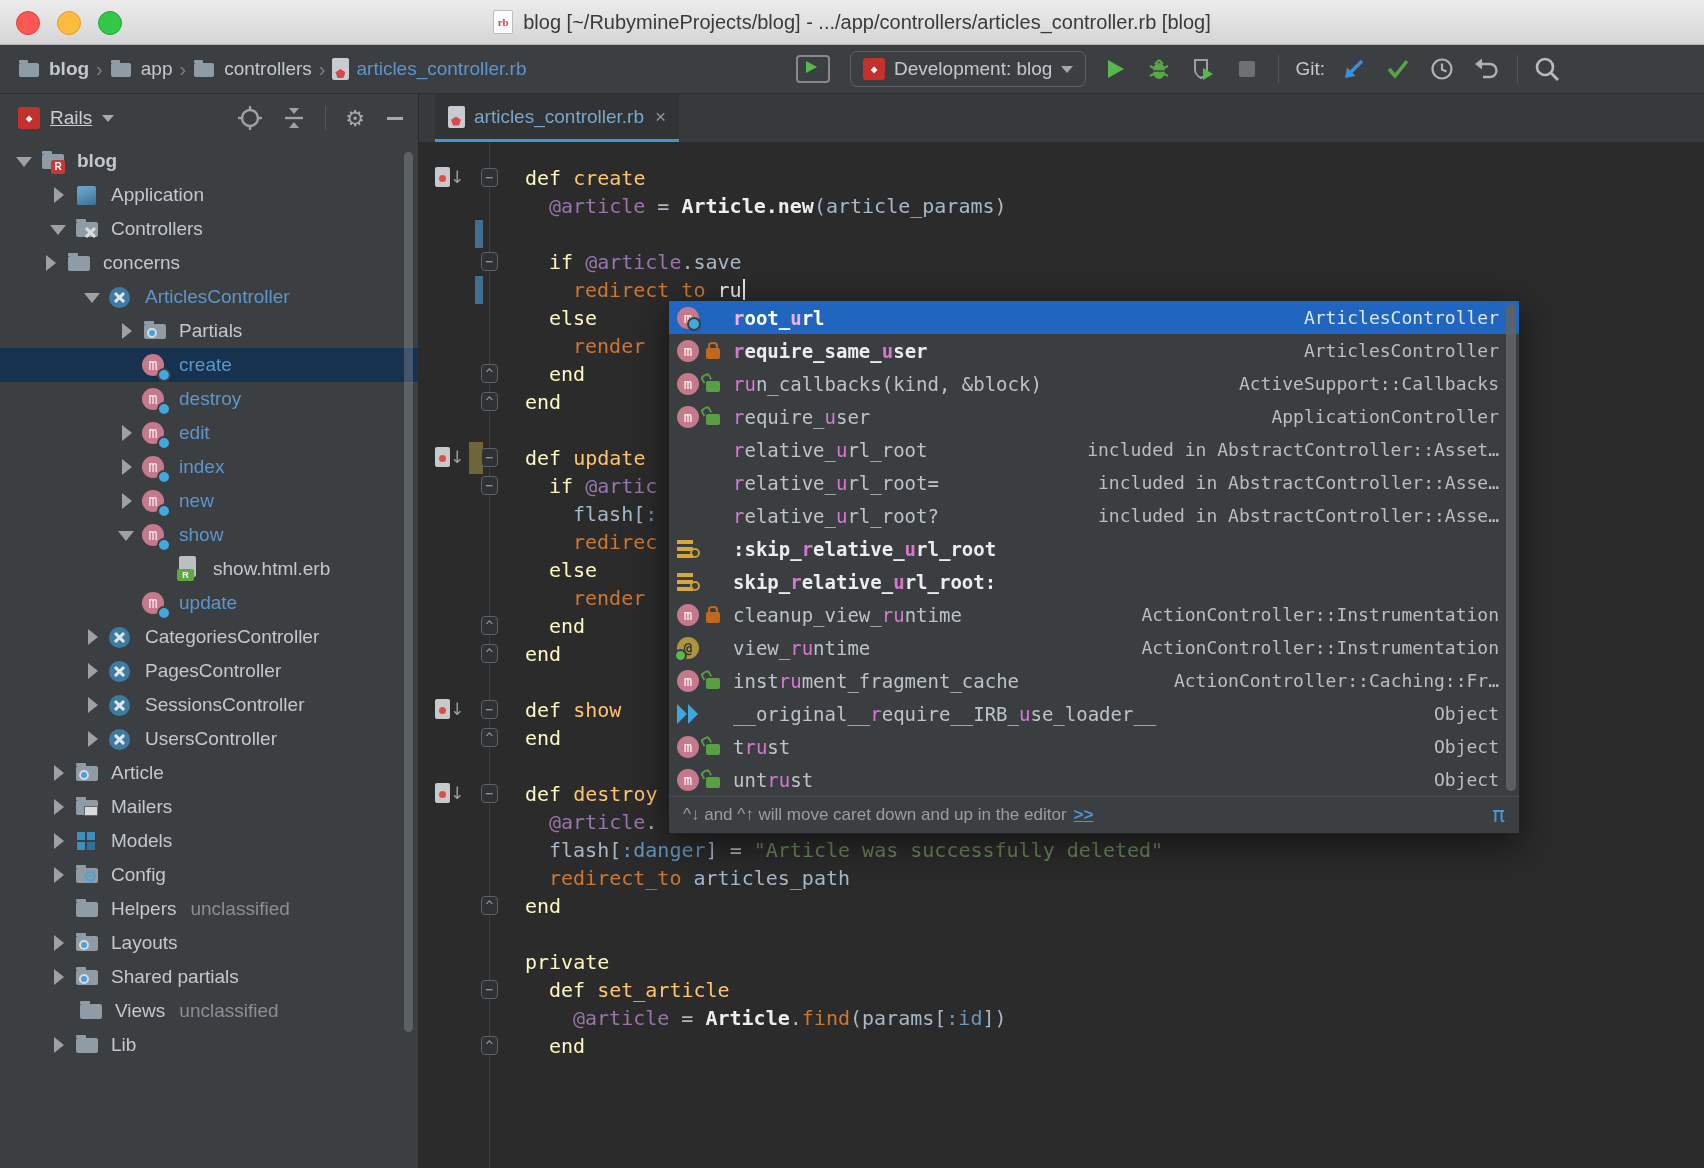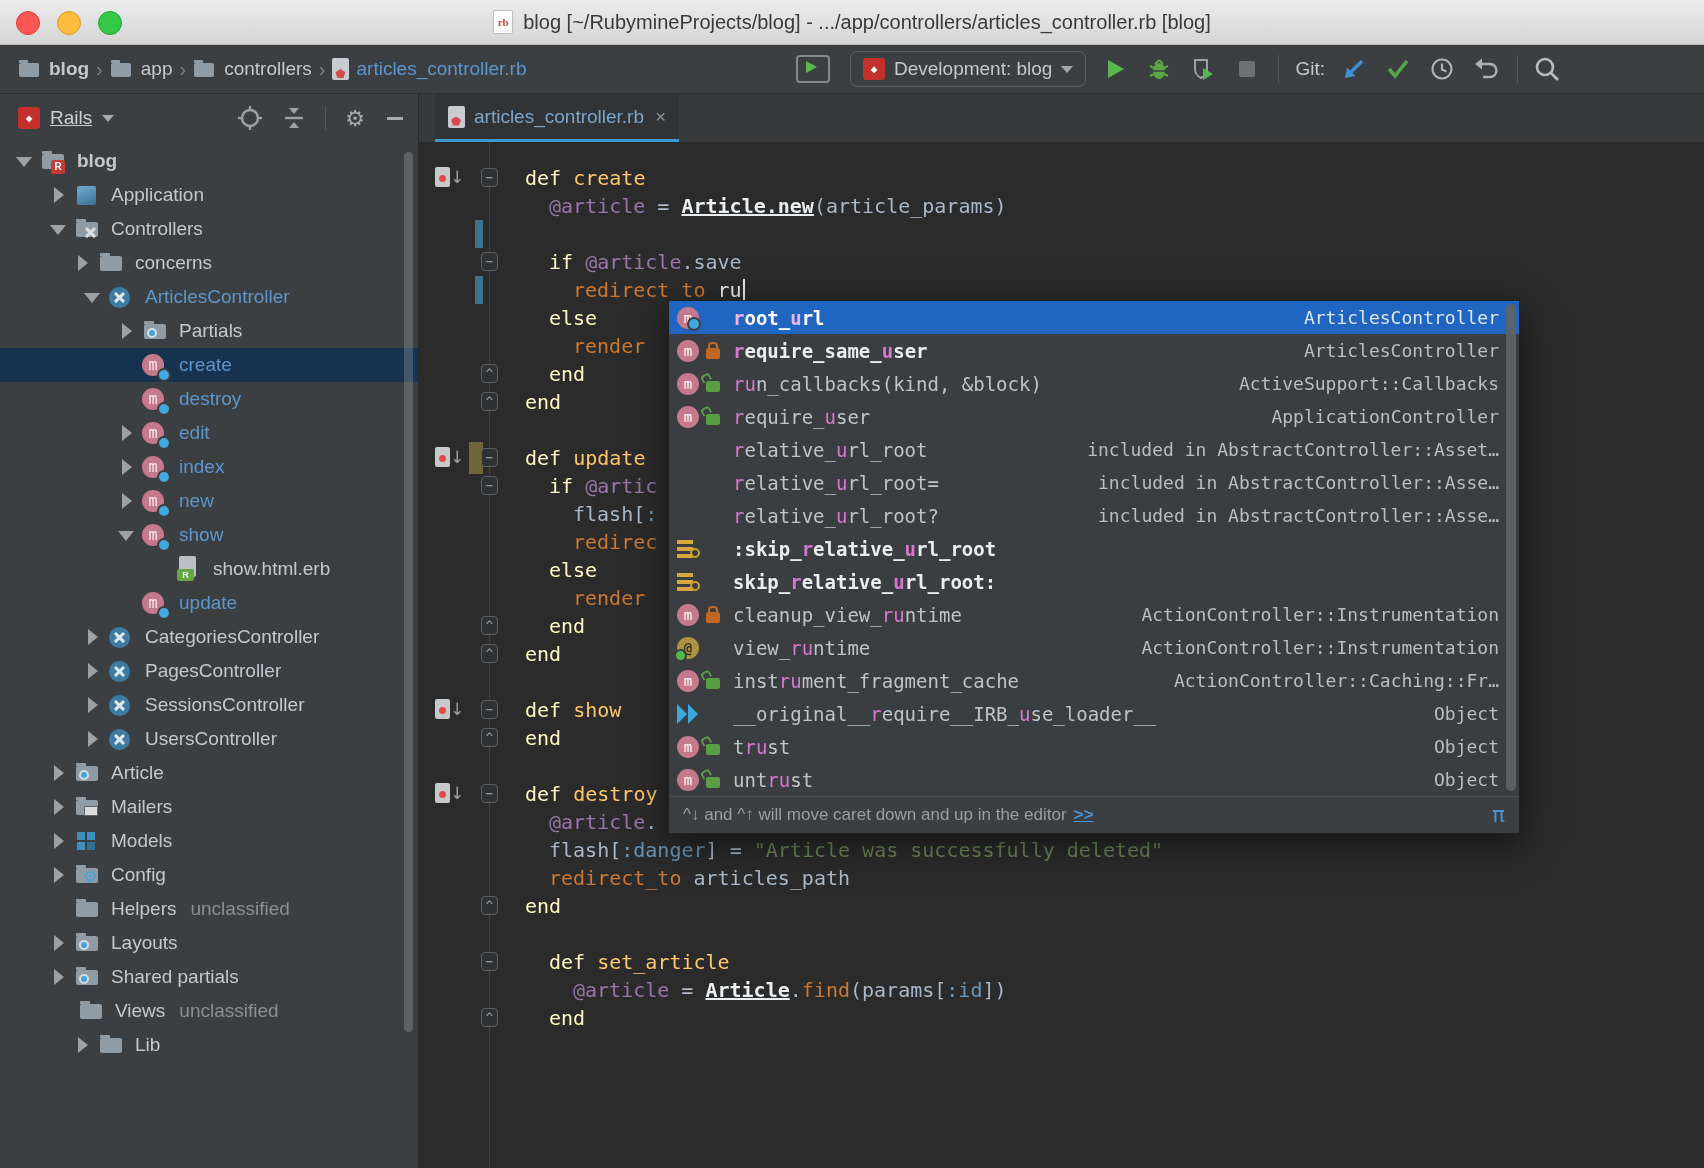--- a/index.html
+++ b/index.html
@@ -102,21 +102,21 @@
       border-radius:4px;color:#a0a4a7;font:13px/17px "DejaVu Sans Mono",monospace;text-align:center;box-sizing:border-box;}
   .gr{position:absolute;left:16px;top:2px;width:32px;height:24px;}
   .gr u{position:absolute;display:block;text-decoration:none;}
   .g-pg{left:0;top:1px;width:15px;height:20px;background:#c6cacd;border-radius:2px;}
   .g-dot{left:4px;top:9px;width:7px;height:7px;background:#e14b43;border-radius:50%;}
   .g-ar{left:15px;top:1px;color:#9aa0a3;font-size:17px;line-height:20px;font-family:"DejaVu Sans",sans-serif;}
   .indsp{display:inline-block;height:1px;}
   .tk-kw{color:#fef9c3;}
   .tk-mn{color:#ffc66d;}
   .tk-iv{color:#9876aa;text-align:right;}
-  .tk-cn{color:#eceff1;font-weight:700;text-decoration:underline;}
+  .tk-cn{color:#eceff1;font-weight:700;}
   .tk-pl{color:#a9b7c6;}
   .tk-ca{color:#cc7832;}
   .tk-st{color:#6a8759;}
   .tk-sy{color:#6897bb;}
   .tk-ty{color:#eaeaea;}
   .caret{display:inline-block;width:2px;height:23px;background:#e8e8e8;margin-left:1px;vertical-align:middle;}
 
   
   .popup{position:absolute;left:668px;top:300px;width:850px;background:#3b3e40;border:1px solid #1f2122;
          box-shadow:0 10px 34px rgba(0,0,0,.55);z-index:5;}
@@ -327,21 +327,21 @@
             <span class="tlabel">Application</span>
           </div>
           <div class="trow" style="padding-left: 44px;">
             <span class="exp down"></span>
             <span class="tico">
               <i class="t-fbody"></i>
               <i class="t-bwr"></i>
             </span>
             <span class="tlabel">Controllers</span>
           </div>
-          <div class="trow" style="padding-left: 68px;">
+          <div class="trow" style="padding-left: 36px;">
             <span class="exp right"></span>
             <span class="tico">
               <i class="t-fbody"></i>
             </span>
             <span class="tlabel">concerns</span>
           </div>
           <div class="trow" style="padding-left: 78px;">
             <span class="exp down"></span>
             <span class="tico">
               <i class="t-cc"></i>
@@ -504,21 +504,21 @@
             <span class="tlabel">Shared partials</span>
           </div>
           <div class="trow" style="padding-left: 48px;">
             <span class="exp none"></span>
             <span class="tico">
               <i class="t-fbody"></i>
             </span>
             <span class="tlabel">Views</span>
             <span class="textra">unclassified</span>
           </div>
-          <div class="trow" style="padding-left: 68px; text-align: right;">
+          <div class="trow" style="padding-left: 44px; text-align: right;">
             <span class="exp right"></span>
             <span class="tico">
               <i class="t-fbody"></i>
             </span>
             <span class="tlabel">Lib</span>
           </div>
         </div>
       <div class="side-scroll"></div>
     </div>
 
@@ -554,20 +554,21 @@
             <div class="cl"><span class="gut"></span></div>
             <div class="cl"><span class="gut"><i class="gr"><u class="g-pg"></u><u class="g-dot"></u><u class="g-ar">↓</u></i><i class="fm">−</i></span><span class="tk-kw">def </span><span class="tk-mn">show</span></div>
             <div class="cl"><span class="gut"><i class="fm">^</i></span><span class="tk-kw">end</span></div>
             <div class="cl"><span class="gut"></span></div>
             <div class="cl"><span class="gut"><i class="gr"><u class="g-pg"></u><u class="g-dot"></u><u class="g-ar">↓</u></i><i class="fm">−</i></span><span class="tk-kw">def </span><span class="tk-mn">destroy</span></div>
             <div class="cl"><span class="gut"></span><span class="indsp" style="width: 24px;"></span><span class="tk-iv">@article</span><span class="tk-pl">.</span></div>
             <div class="cl"><span class="gut"></span><span class="indsp" style="width: 24px;"></span><span class="tk-pl">flash[</span><span class="tk-sy">:danger</span><span class="tk-pl">] = </span><span class="tk-st">"Article was successfully deleted"</span></div>
             <div class="cl"><span class="gut"></span><span class="indsp" style="width: 24px;"></span><span class="tk-ca">redirect_to </span><span class="tk-pl">articles_path</span></div>
             <div class="cl"><span class="gut"><i class="fm">^</i></span><span class="tk-kw">end</span></div>
             <div class="cl"><span class="gut"></span></div>
+            <div class="cl"><span class="gut"></span><span class="tk-kw">private</span></div>
             <div class="cl"><span class="gut"><i class="fm">−</i></span><span class="indsp" style="width: 24px;"></span><span class="tk-kw">def </span><span class="tk-mn">set_article</span></div>
             <div class="cl"><span class="gut"></span><span class="indsp" style="width: 48px;"></span><span class="tk-iv">@article</span><span class="tk-pl"> = </span><span class="tk-cn">Article</span><span class="tk-pl">.</span><span class="tk-ca">find</span><span class="tk-pl">(params[</span><span class="tk-sy">:id</span><span class="tk-pl">])</span></div>
             <div class="cl"><span class="gut"><i class="fm">^</i></span><span class="indsp" style="width: 24px;"></span><span class="tk-kw">end</span></div>
           </div>
       </div>
     </div>
   </div>
 
   <div class="popup">
     <div class="plist">

